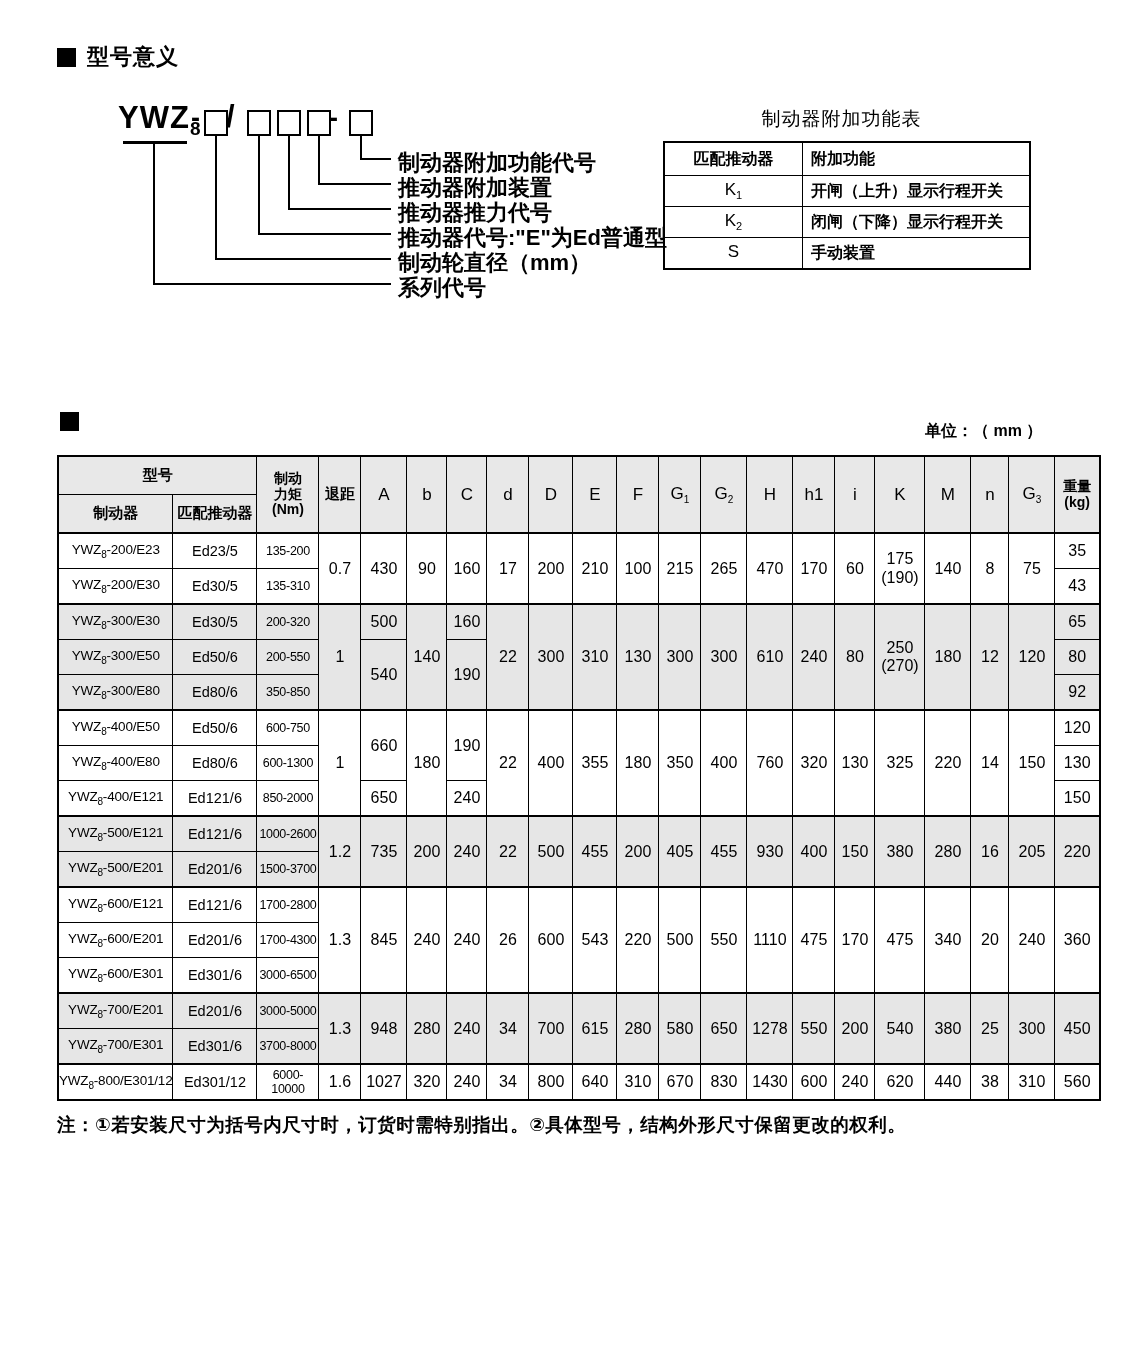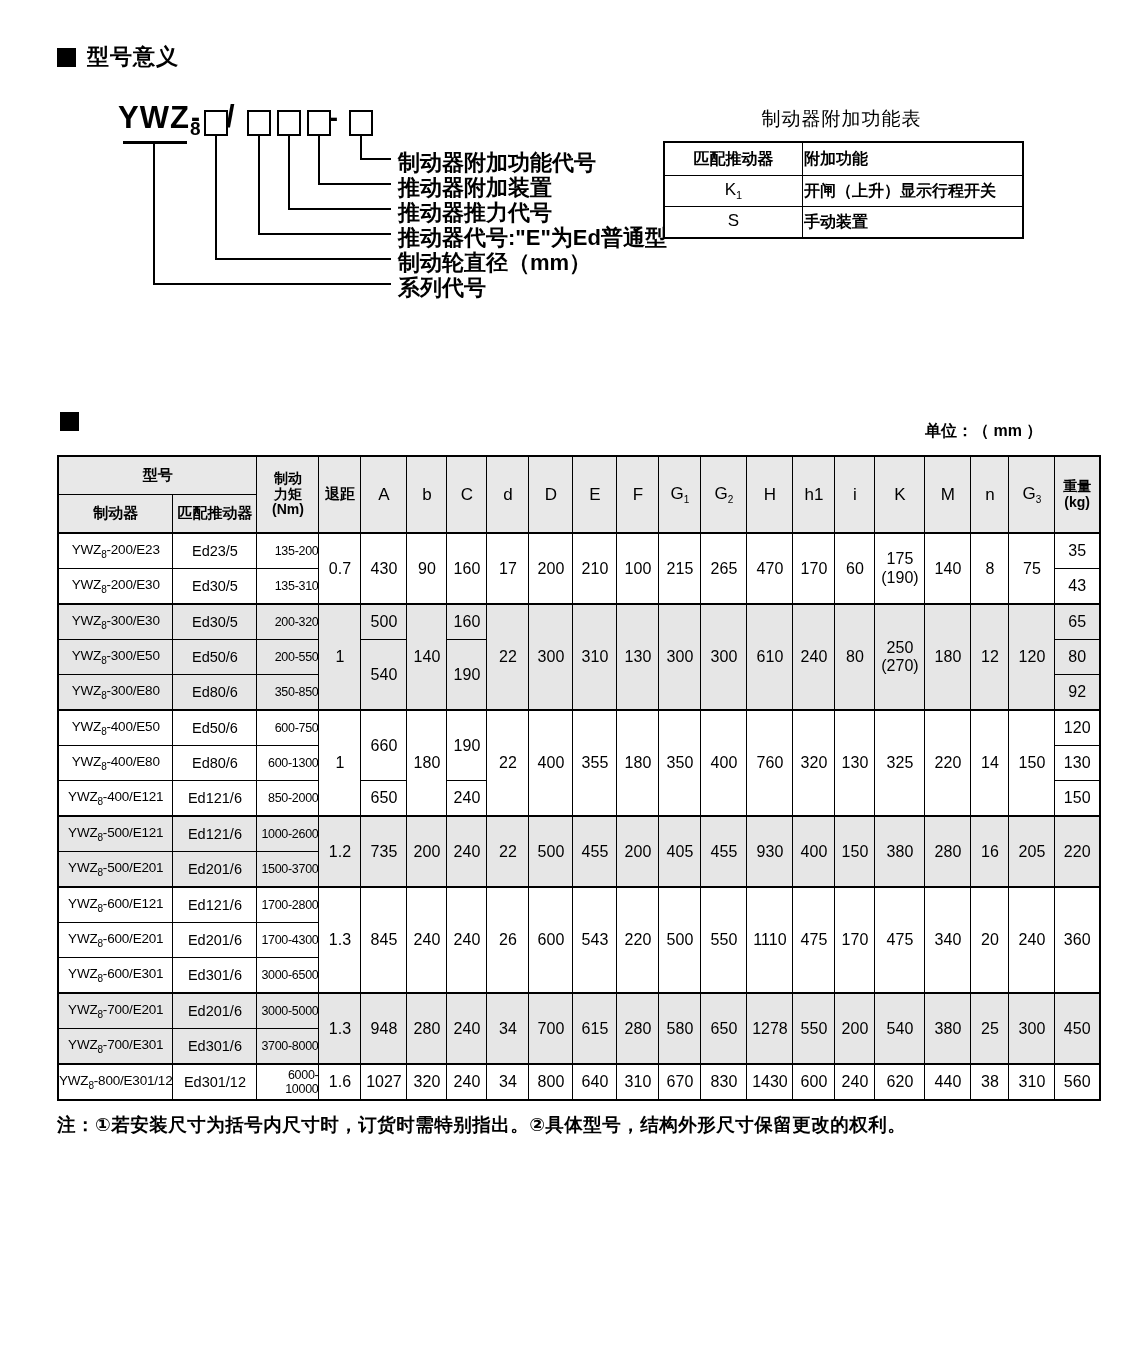--- a/index.html
+++ b/index.html
@@ -32,36 +32,36 @@
 
   
   .func-title{position:absolute;left:663px;top:106px;width:357px;text-align:center;
     font-size:19px;font-weight:normal;letter-spacing:1px;}
   table.func{position:absolute;left:663px;top:141px;border-collapse:collapse;
     border:2px solid #000;table-layout:fixed;}
   table.func th,table.func td{border:1.5px solid #000;height:30px;padding:0;
     font-size:16px;font-weight:600;vertical-align:middle;}
   table.func th{height:32px;}
   table.func .c-code{width:137px;text-align:center;}
-  table.func .c-desc{width:218px;text-align:left;padding-left:1px;}
+  table.func .c-desc{width:218px;text-align:left;padding-left:8px;}
   table.func td.c-code{font-weight:normal;font-size:17px;}
   table.func sub{font-size:11px;}
 
   
   table.main{position:absolute;left:57px;top:455px;border-collapse:collapse;
     border:2px solid #000;table-layout:fixed;}
   table.main th,table.main td{border:1px solid #000;padding:0;text-align:center;
     vertical-align:middle;font-size:16px;font-weight:normal;background:#fff;}
   table.main th{background:#e8e8e8;height:37px;font-size:17px;}
   table.main th.cjk{font-size:15px;font-weight:600;}
   table.main th .tl{line-height:1.12;font-size:14px;font-weight:600;}
   table.main td{height:34px;}
   table.main td.model{font-size:13.5px;letter-spacing:-0.2px;margin-left:36px;}
   table.main td.thr{font-size:14.5px;}
-  table.main td.tq{font-size:12.5px;letter-spacing:-0.3px;text-align:right;}
+  table.main td.tq{font-size:12.5px;letter-spacing:-0.3px;}
   table.main td.sh,table.main th{}
   table.main td.sh{background:#e6e6e6;}
   table.main .ml{line-height:1.15;}
   table.main sub{font-size:10px;}
   table.main td.gs,table.main th.hb{border-top:2px solid #000;}
   thead th{border-bottom-color:#000;}
 
   
   .note{position:absolute;left:57px;top:1112px;width:1040px;font-size:18.5px;
     font-weight:600;letter-spacing:0.5px;}
@@ -108,20 +108,24 @@
   <thead>
     <tr>
       <th class="c-code">匹配推动器</th>
       <th class="c-desc">附加功能</th>
     </tr>
   </thead>
   <tbody>
     <tr>
       <td class="c-code"><span>K</span><sub>1</sub></td>
       <td class="c-desc">开闸（上升）显示行程开关</td>
+    </tr>
+    <tr>
+      <td class="c-code"><span>K</span><sub>2</sub></td>
+      <td class="c-desc">闭闸（下降）显示行程开关</td>
     </tr>
     <tr>
       <td class="c-code"><span>S</span><sub></sub></td>
       <td class="c-desc">手动装置</td>
     </tr>
   </tbody>
 </table>
 
 <div class="sec-title" id="sec2">
   <span class="bullet"></span>

